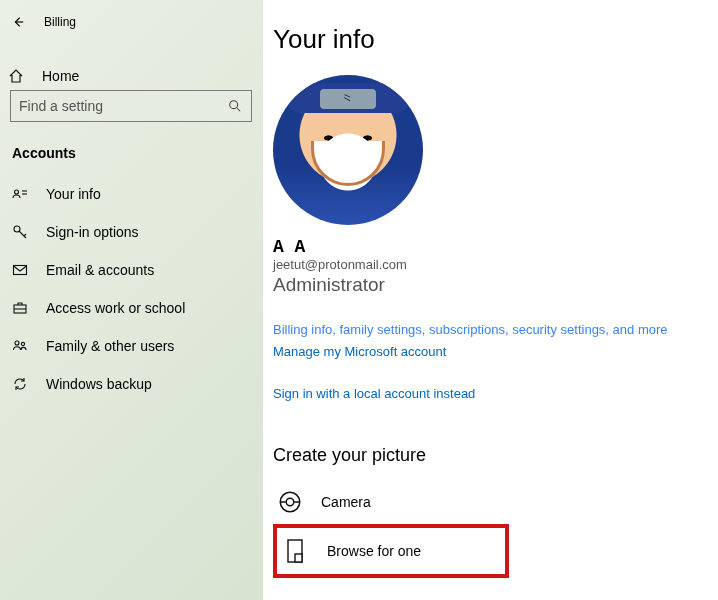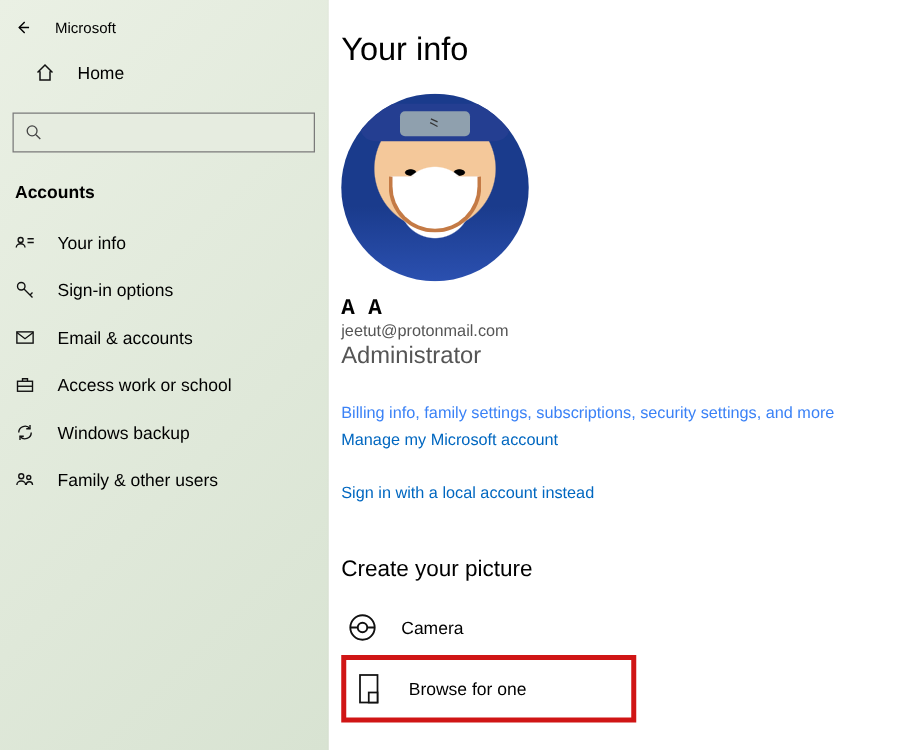--- a/index.html
+++ b/index.html
@@ -33,23 +33,23 @@
       display: inline-flex;
       align-items: center;
       justify-content: center;
       margin-right: 18px;
     }
     .sb-title {
       font-size: 12px;
     }
     .sb-home {
       display: flex;
-      align-items: flex-start;
+      align-items: flex-end;
       height: 34px;
-      padding-left: 28px;
+      padding-left: 8px;
       margin-bottom: 6px;
     }
     .sb-home .icon { width:16px; height:16px; display:inline-flex; align-items:center; justify-content:center; margin-right:18px;}
     .search-wrap {
       margin: 0 10px 14px 10px;
     }
     .search-box {
       width: 100%;
       height: 32px;
       border: 1px solid #7a7a7a;
@@ -164,34 +164,35 @@
 <body>
 
 <div class="sidebar">
   <div class="sb-header">
     <span class="sb-back">
       <svg width="14" height="14" viewBox="0 0 16 16">
           <path d="M10 3 L5 8 L10 13" stroke="#000" stroke-width="1.3" fill="none"></path>
           <line x1="5" y1="8" x2="14" y2="8" stroke="#000" stroke-width="1.3"></line>
         </svg>
     </span>
-    <span class="sb-title">Microsoft</span>
+    <span class="sb-title">Billing</span>
   </div>
 
   <div class="sb-home">
     <span class="icon">
       <svg width="16" height="16" viewBox="0 0 16 16">
           <path d="M2 8 L8 2 L14 8 M4 7 V14 H12 V7" stroke="#111" stroke-width="1.2" fill="none"></path>
         </svg>
     </span>
     <span>Home</span>
   </div>
 
   <div class="search-wrap">
     <div class="search-box">
+      <input type="text" placeholder="Find a setting" style="">
       <span class="sicon">
         <svg width="14" height="14" viewBox="0 0 16 16">
             <circle cx="6.5" cy="6.5" r="4.5" stroke="#444" stroke-width="1.2" fill="none"></circle>
             <line x1="10" y1="10" x2="14" y2="14" stroke="#444" stroke-width="1.2"></line>
           </svg>
       </span>
     </div>
   </div>
 
   <div class="sb-section">Accounts</div>
@@ -235,36 +236,36 @@
           <path d="M6 5 V3 H10 V5" stroke="#111" stroke-width="1.1" fill="none"></path>
           <line x1="2" y1="9" x2="14" y2="9" stroke="#111" stroke-width="1.1"></line>
         </svg>
     </span>
     <span>Access work or school</span>
   </div>
 
   <div class="nav-item">
     <span class="icon">
       <svg width="16" height="16" viewBox="0 0 16 16">
-          <path d="M3 8a5 5 0 0 1 9-3 M13 8a5 5 0 0 1-9 3" stroke="#111" stroke-width="1.1" fill="none"></path>
-          <path d="M12 2 L12 5 L9 5 M4 14 L4 11 L7 11" stroke="#111" stroke-width="1.1" fill="none"></path>
-        </svg>
-    </span>
-    <span>Windows backup</span>
-  </div>
-
-  <div class="nav-item">
-    <span class="icon">
-      <svg width="16" height="16" viewBox="0 0 16 16">
           <circle cx="5" cy="5" r="2" stroke="#111" stroke-width="1.1" fill="none"></circle>
           <circle cx="11" cy="6" r="1.6" stroke="#111" stroke-width="1.1" fill="none"></circle>
           <path d="M1.5 12c0-2 1.8-3.2 3.5-3.2S8.5 10 8.5 12 M9 12c0-1.6 1.2-2.6 2.5-2.6s2.5 1 2.5 2.6" stroke="#111" stroke-width="1.1" fill="none"></path>
         </svg>
     </span>
     <span>Family &amp; other users</span>
+  </div>
+
+  <div class="nav-item">
+    <span class="icon">
+      <svg width="16" height="16" viewBox="0 0 16 16">
+          <path d="M3 8a5 5 0 0 1 9-3 M13 8a5 5 0 0 1-9 3" stroke="#111" stroke-width="1.1" fill="none"></path>
+          <path d="M12 2 L12 5 L9 5 M4 14 L4 11 L7 11" stroke="#111" stroke-width="1.1" fill="none"></path>
+        </svg>
+    </span>
+    <span>Windows backup</span>
   </div>
 </div>
 
 <div class="main">
   <div class="page-title">Your info</div>
 
   <div class="avatar">
     <div class="headband-plate">⺀</div>
   </div>
 

